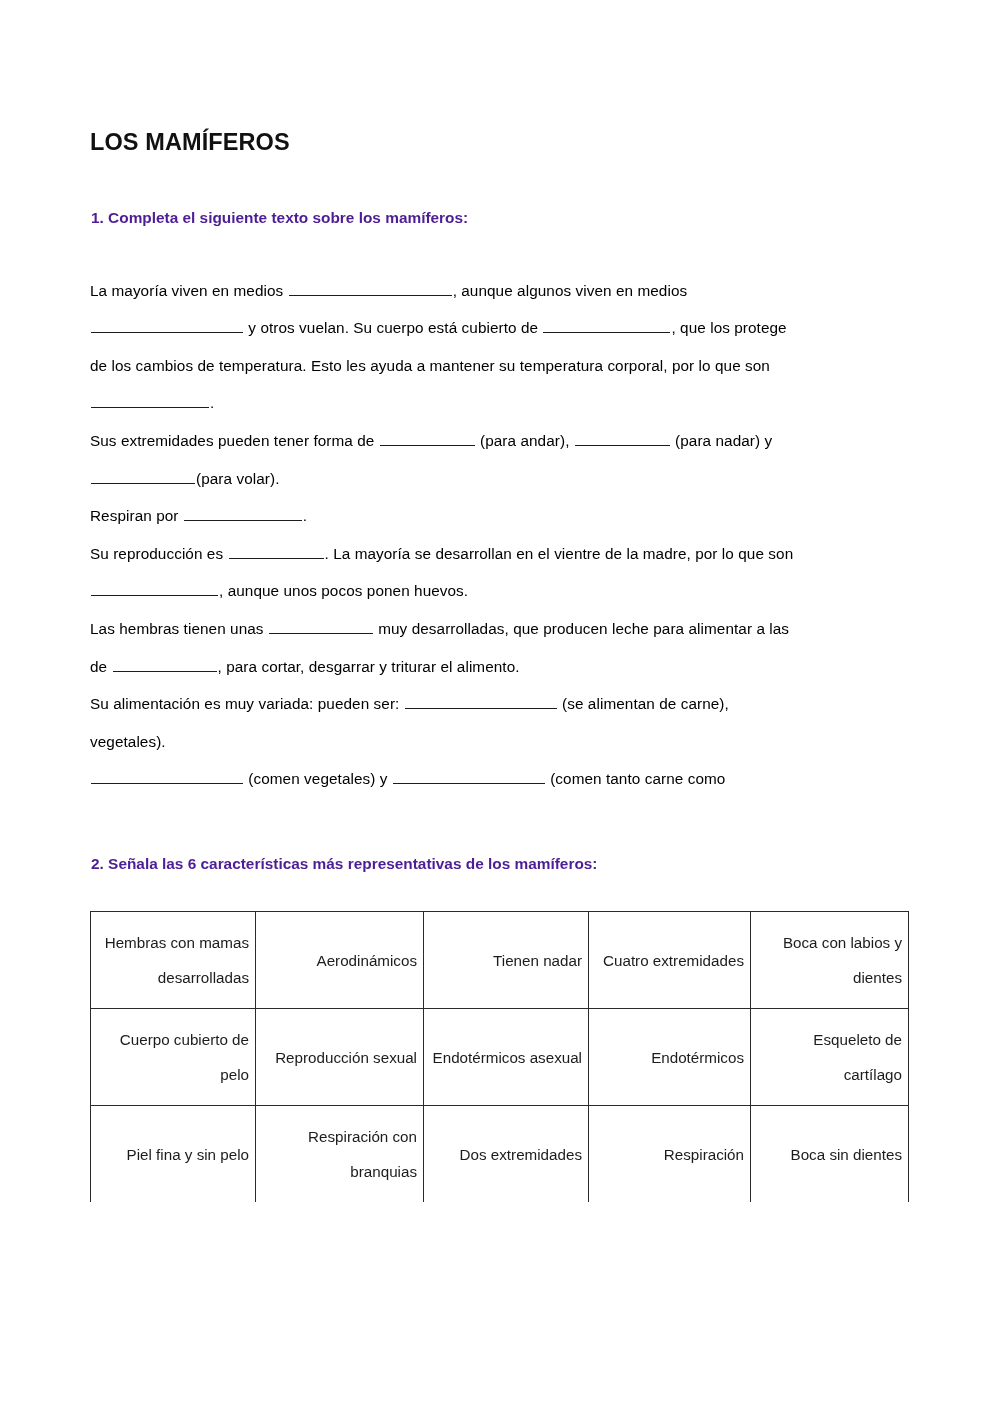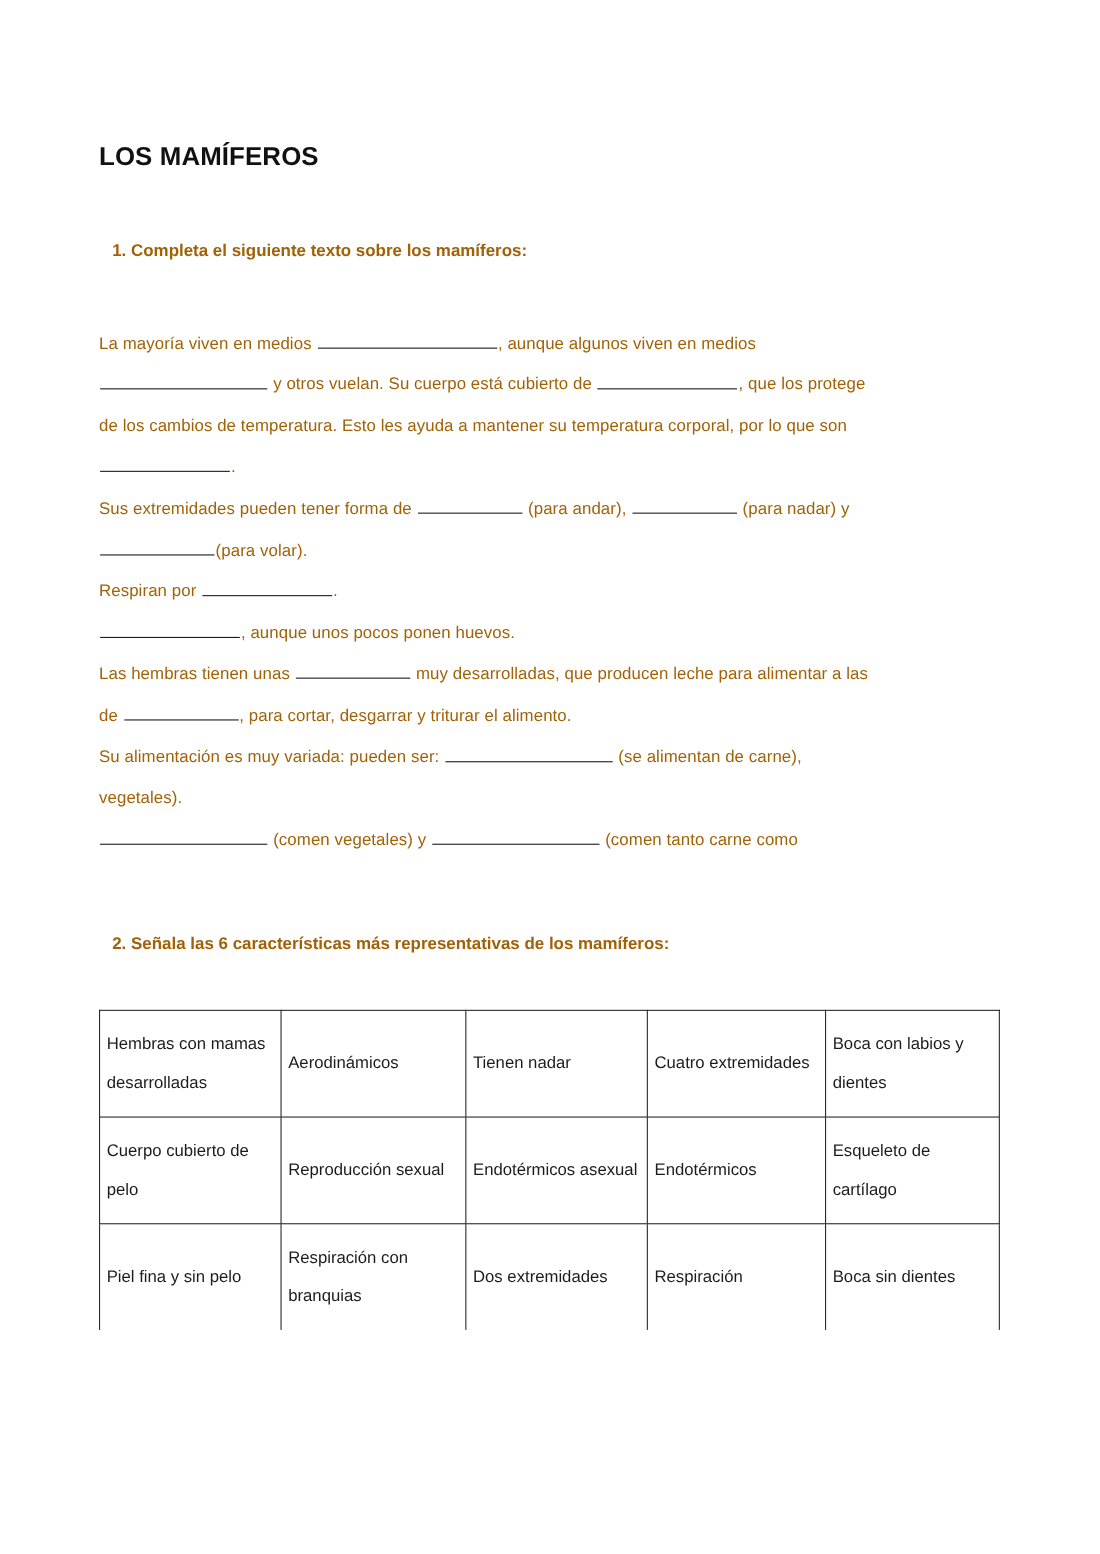--- a/index.html
+++ b/index.html
@@ -42,35 +42,35 @@
     margin: 0;
     padding-top: 112px;
     line-height: 1.2;
     color: #111111;
   }
 
   
   .section-heading {
     font-size: 15.4px;
     font-weight: bold;
-    color: #a16207;
+    color: #4c1d95;
     line-height: 1.2;
-    margin: 12px;
+    margin: 1px;
   }
   .heading-1 { padding-top: 52px; }
   .heading-2 { padding-top: 56px; }
 
   
   .body-block {
     padding-top: 43px;
   }
   .body-line {
     font-size: 15.3px;
     line-height: 37.6px;
-    color: #a16207;
+    color: #000000;
     white-space: nowrap;
     letter-spacing: 0.005em;
   }
 
   
   .blank {
     display: inline-block;
     border-bottom: 1.6px solid #1c1c1c;
     height: 14px;
     vertical-align: baseline;
@@ -88,21 +88,21 @@
   .table-wrap {
     padding-top: 37px;
   }
   table.char-table {
     border-collapse: collapse;
     width: 818px;
     table-layout: fixed;
   }
   table.char-table td {
     border: 1.1px solid #2b2b2b;
-    text-align: left;
+    text-align: right;
     vertical-align: middle;
     font-size: 15.2px;
     line-height: 35px;
     color: #1c1c1c;
     padding: 13px 6px;
   }
   col.c1 { width: 165px; }
   col.c2 { width: 168px; }
   col.c3 { width: 165px; }
   col.c4 { width: 162px; }
@@ -146,20 +146,23 @@
       </div>
 
       <div class="body-line">
         <span class="blank b-smd"></span><span>(para volar).</span>
       </div>
 
       <div class="body-line">
         <span>Respiran por </span><span class="blank b-md"></span><span>.</span>
       </div>
 
+      <div class="body-line">
+        <span>Su reproducción es </span><span class="blank b-sm"></span><span>. La mayoría se desarrollan en el vientre de la madre, por lo que son</span>
+      </div>
 
       <div class="body-line">
         <span class="blank b-mdl"></span><span>, aunque unos pocos ponen huevos.</span>
       </div>
 
       <div class="body-line">
         <span>Las hembras tienen unas </span><span class="blank b-smd"></span><span> muy desarrolladas, que producen leche para alimentar a las</span>
       </div>
 
 

